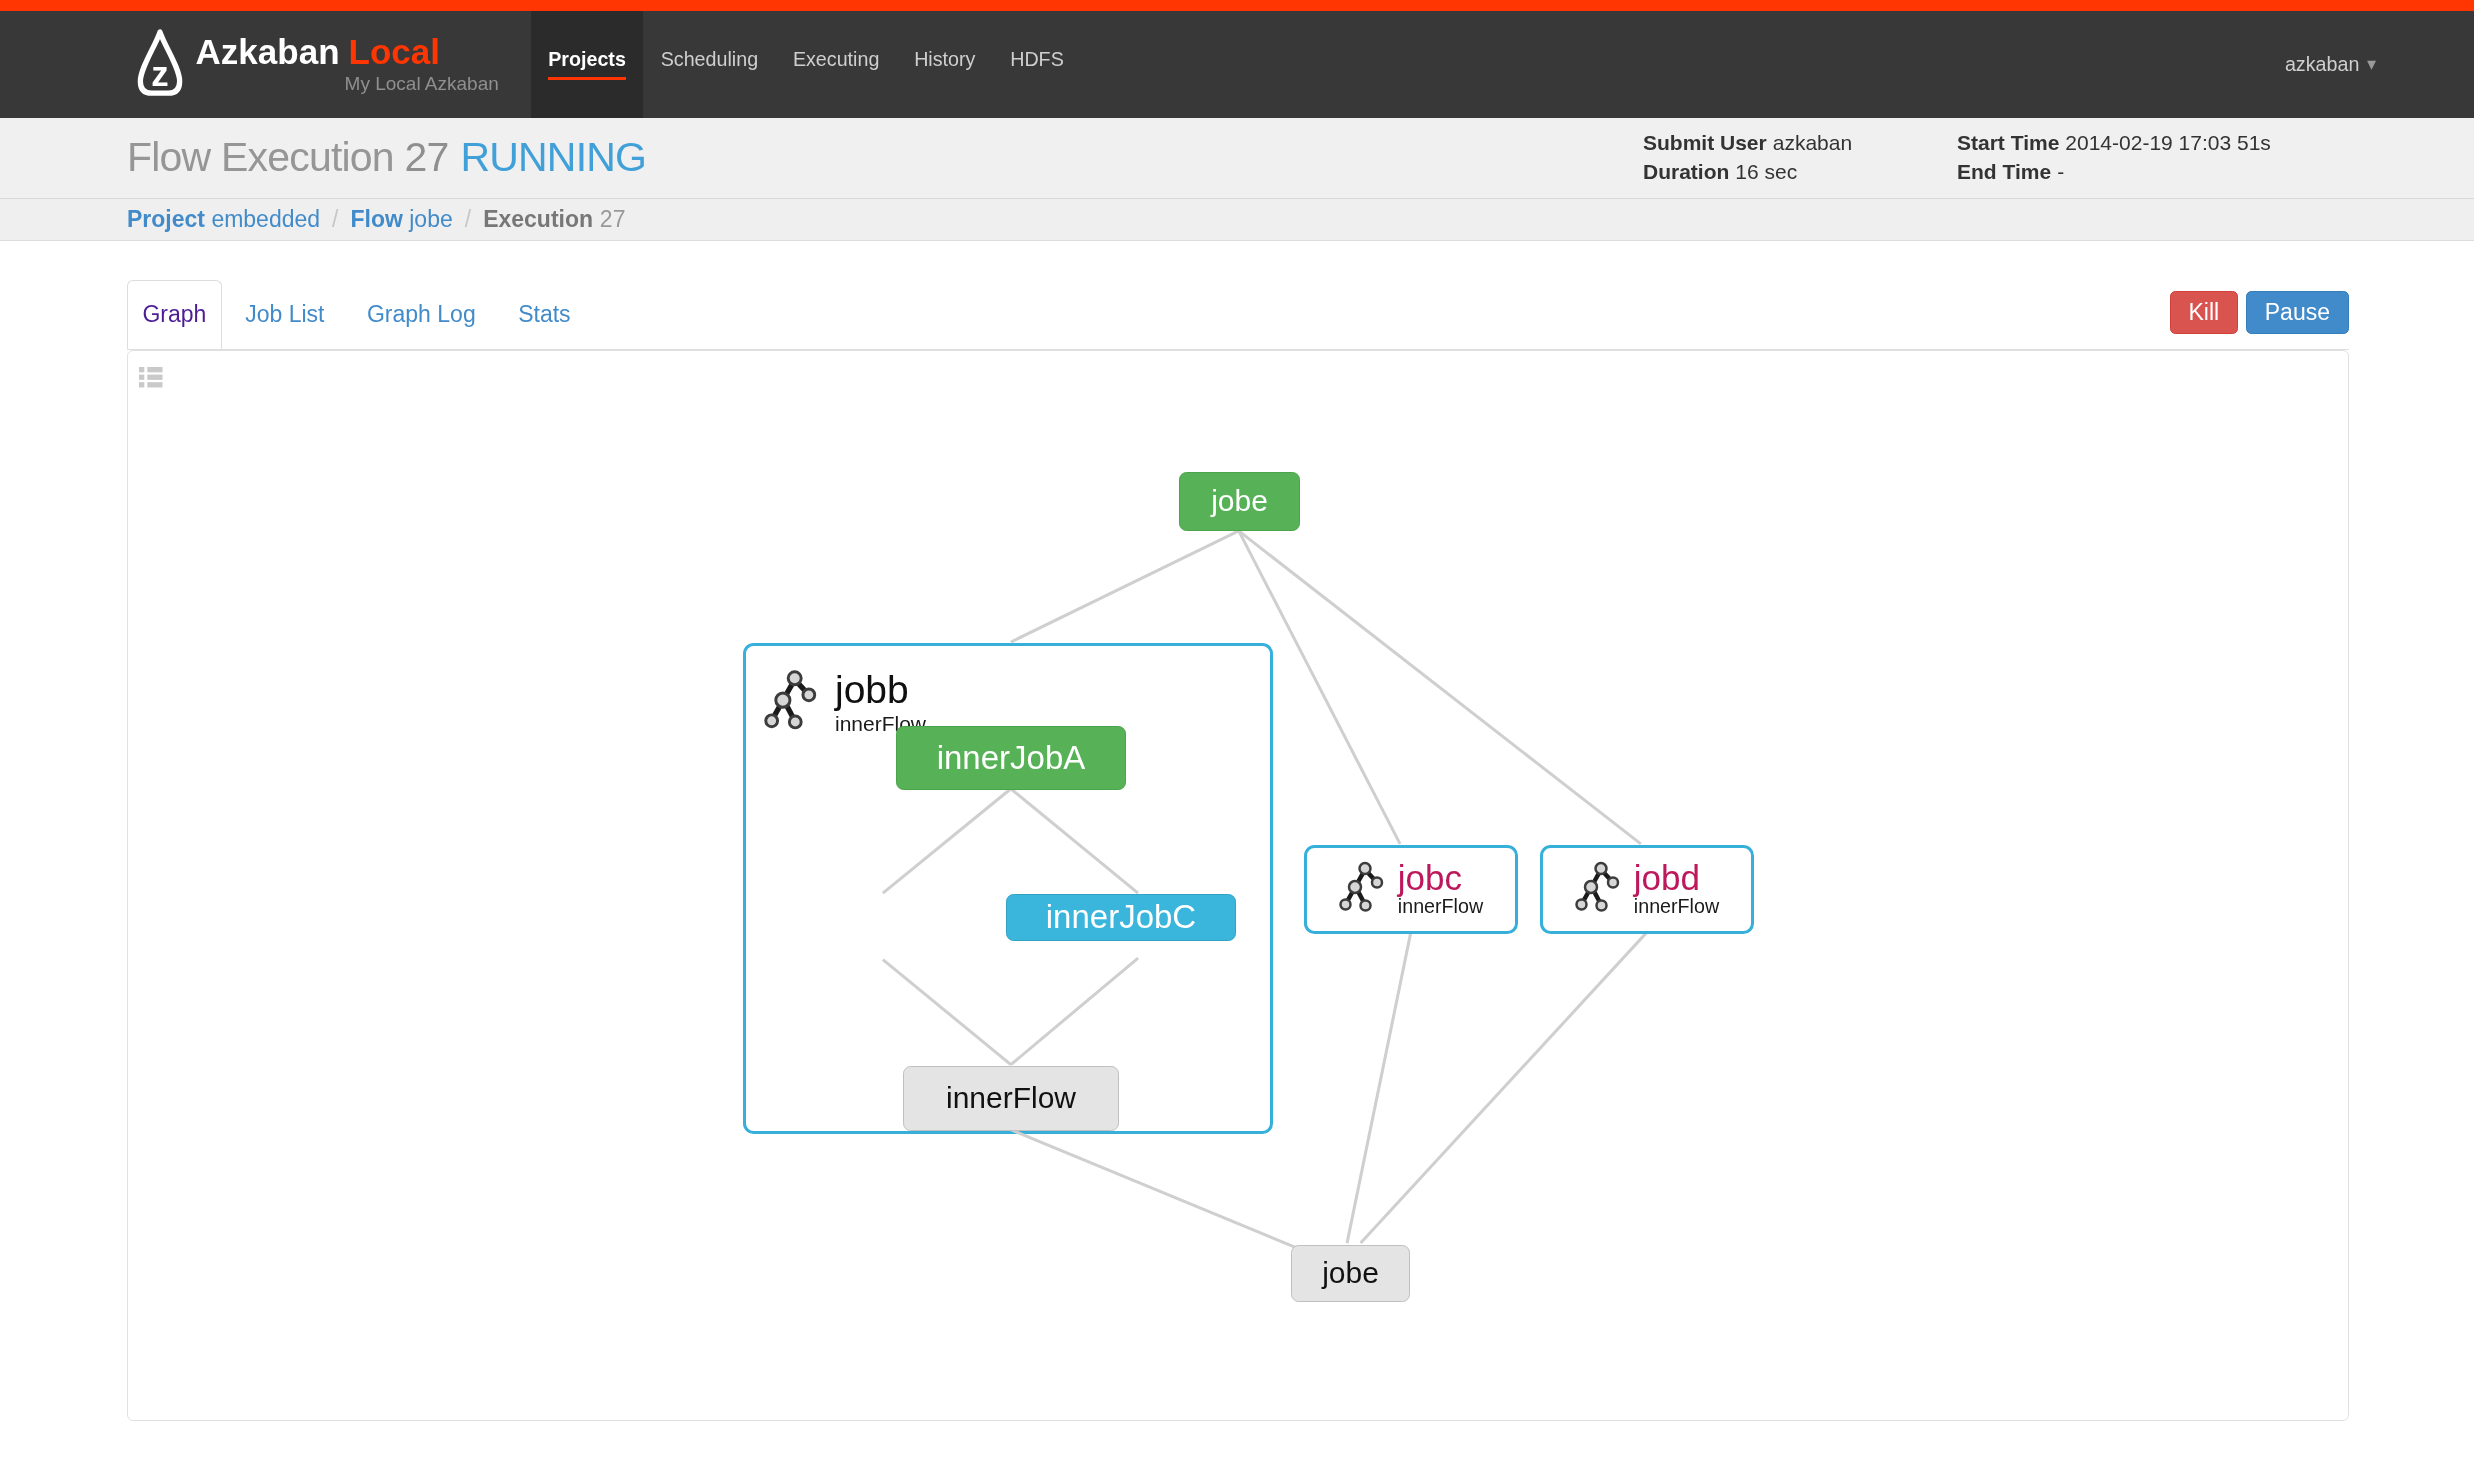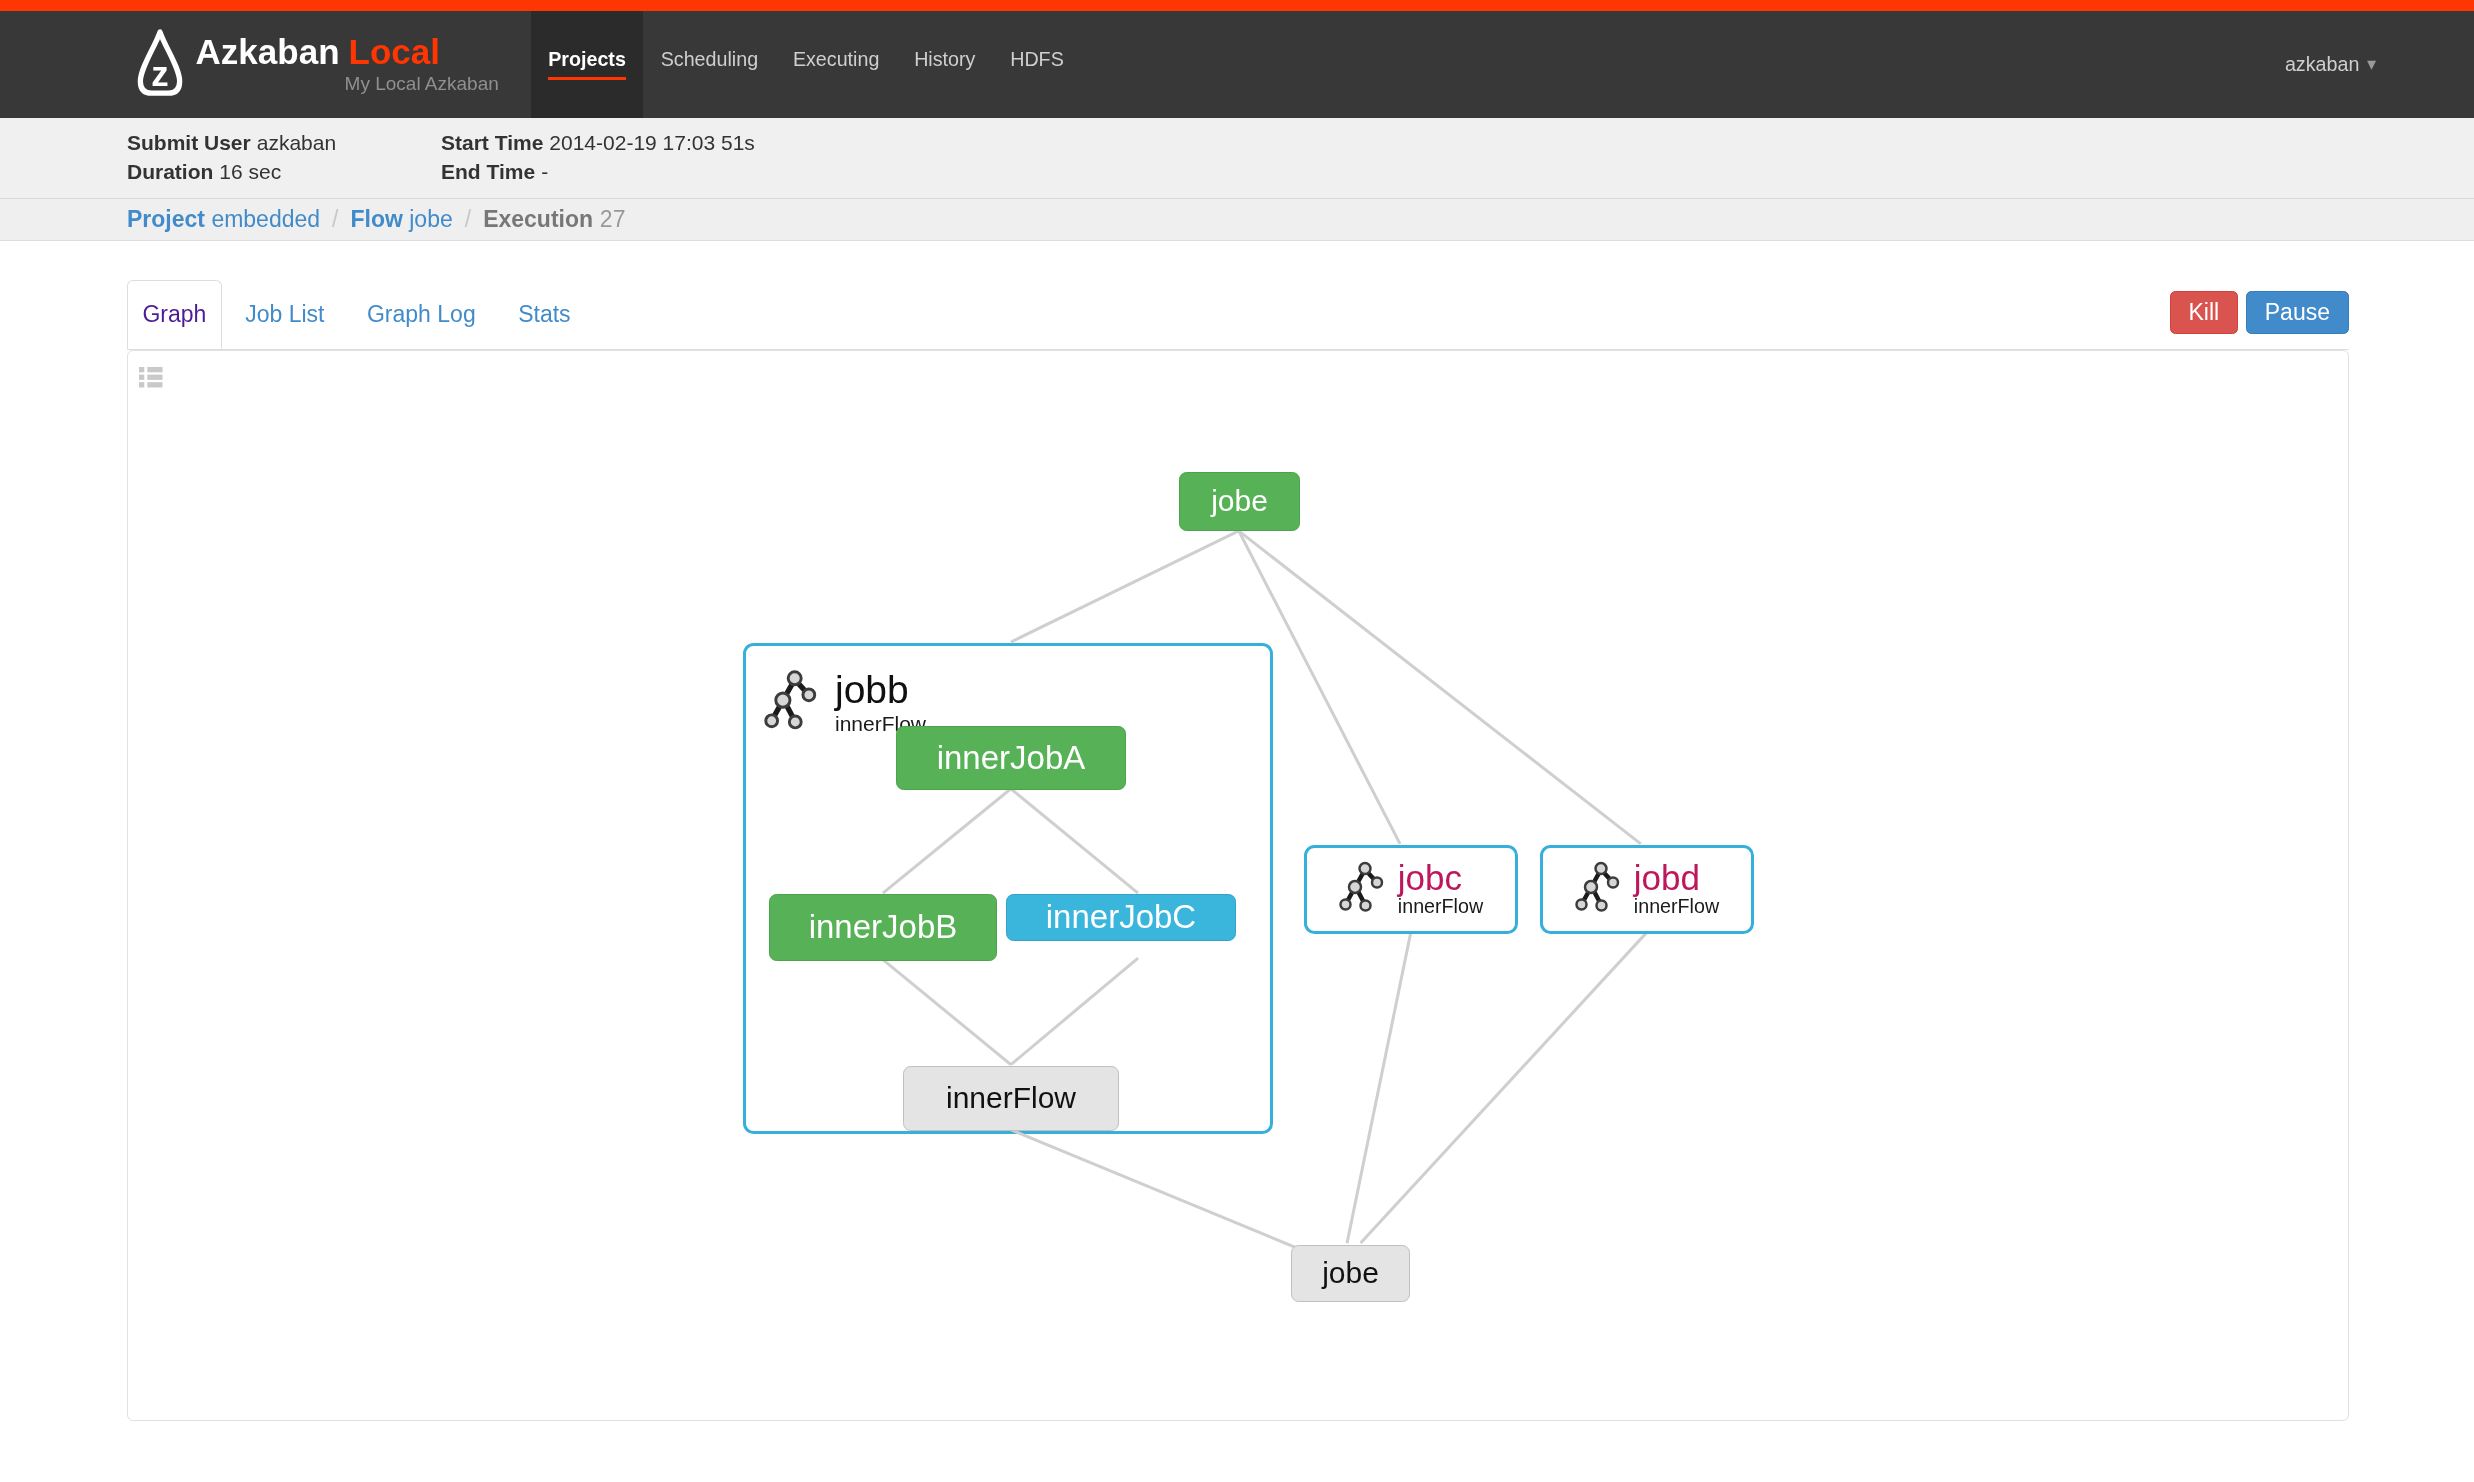--- a/index.html
+++ b/index.html
@@ -109,20 +109,23 @@
         <span>HDFS</span>
       </div>
   </div>
   <div class="user-menu">
     <span>azkaban</span>
     <span class="user-caret">▾</span>
   </div>
 </nav>
 
 <div class="header-strip">
+  <div class="page-title">
+    <span>Flow Execution</span><span class="exec-id">27</span><span class="exec-status">RUNNING</span>
+  </div>
   <div class="meta-grid">
     <div class="meta-cell"><b>Submit User</b><span>azkaban</span></div>
     <div class="meta-cell"><b>Start Time</b><span>2014-02-19 17:03 51s</span></div>
     <div class="meta-cell"><b>Duration</b><span>16 sec</span></div>
     <div class="meta-cell"><b>End Time</b><span>-</span></div>
   </div>
 </div>
 
 <div class="crumb-strip">
   <span class="crumb">
@@ -190,21 +193,20 @@
             </g>
           </svg>
           <div class="ft">
             <div class="t">jobb</div>
             <div class="s">innerFlow</div>
           </div>
         </div>
       </div>
       <div class="job-node green" style="left: 1051px; top: 121px; width: 121px; height: 59px; font-size: 30px;">jobe</div>
       <div class="job-node green" style="left: 768px; top: 375px; width: 230px; height: 64px; font-size: 33px; text-align: right;">innerJobA</div>
-      <div class="job-node green" style="left: 641px; top: 543px; width: 228px; height: 67px; font-size: 33px;">innerJobB</div>
       <div class="job-node cyan" style="left: 878px; top: 543px; width: 230px; height: 47px; font-size: 33px;">innerJobC</div>
       <div class="job-node gray" style="left: 775px; top: 715px; width: 216px; height: 65px; font-size: 30px;">innerFlow</div>
       <div class="flow-node" style="left: 1176px; top: 494px; width: 214px; height: 89px;">
         <svg width="50" height="56" viewBox="0 0 100 110">
           <g stroke="#1a1a1a" stroke-width="9" fill="none">
             <path d="M52 16 L33 50"></path>
             <path d="M52 16 L76 42"></path>
             <path d="M33 50 L14 84"></path>
             <path d="M33 50 L52 86"></path>
           </g>

